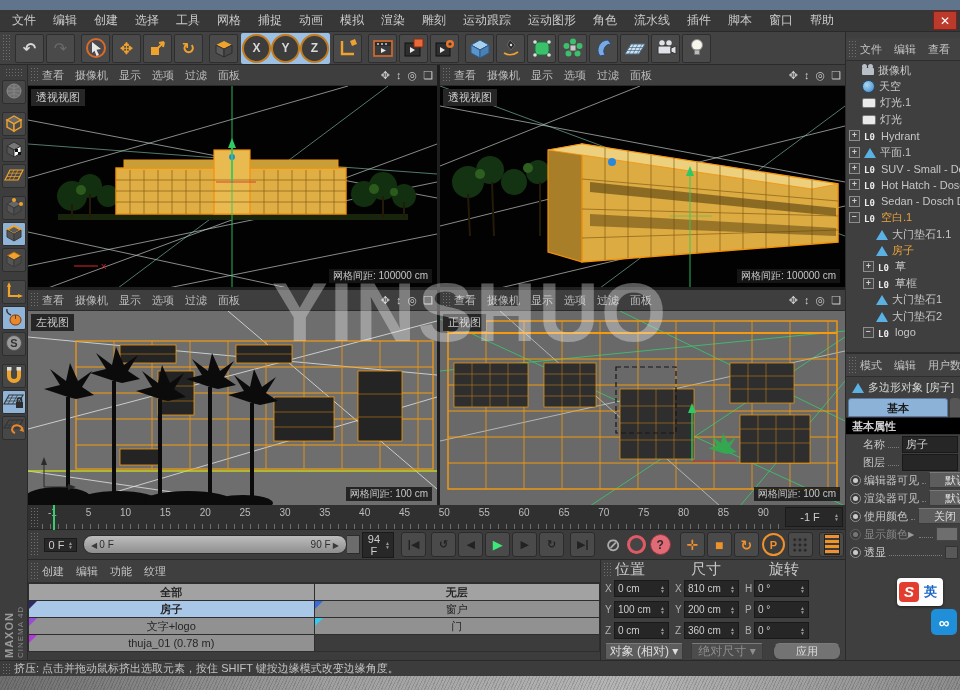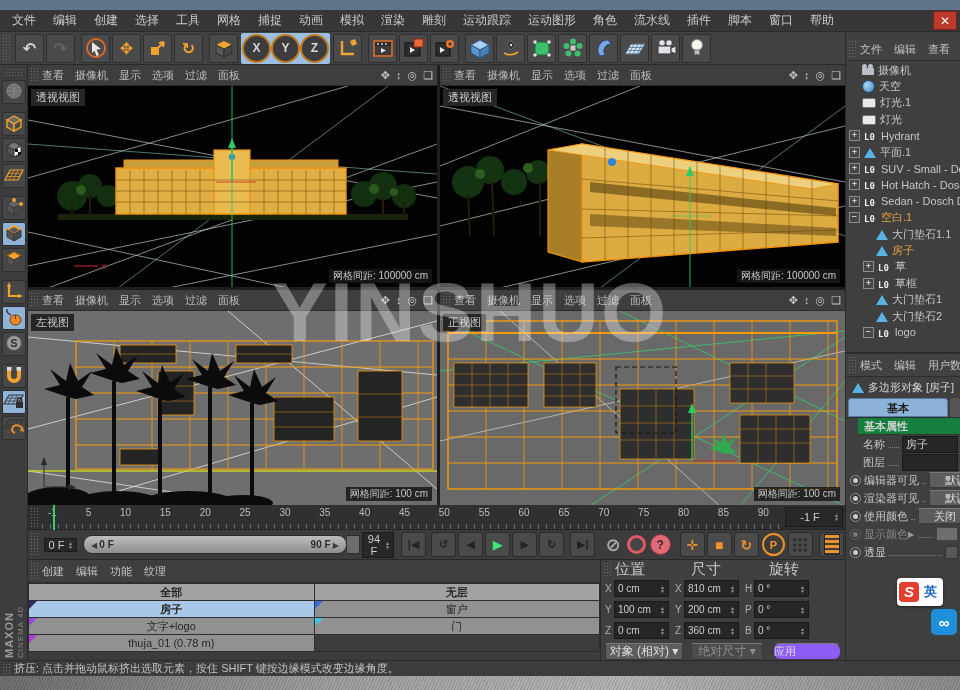--- a/index.html
+++ b/index.html
@@ -83,21 +83,21 @@
   .ol{font-size:11px;color:#c6c6c6;overflow:hidden;}
   .sel-txt .ol{color:#e8a33d;}
   
   #attr{border-top:2px solid #2c2c2c;}
   .attr-obj{display:flex;align-items:center;height:20px;padding-left:4px;}
   .attr-obj .ol{color:#d6d6d6;}
   .tabs{display:flex;height:19px;padding:1px 0 0 2px;background:#3f3f3f;border-bottom:1px solid #2e2e2e;}
   .tab{background:#8cb2d8;color:#1c1c1c;font-weight:bold;font-size:11px;padding:2px 0;width:100px;text-align:center;
        border-radius:3px 3px 0 0;border:1px solid #5a7aa0;box-sizing:border-box;}
   .tab-stub{flex:1;background:#565656;margin-left:2px;border-radius:3px 3px 0 0;}
-  .sect{height:16px;line-height:16px;background:#15803d;color:#d0d0d0;font-weight:bold;padding-left:6px;border-bottom:1px solid #333;margin-left:12px;}
+  .sect{height:16px;line-height:16px;background:#000000;color:#d0d0d0;font-weight:bold;padding-left:6px;border-bottom:1px solid #333;}
   .arow{display:flex;align-items:center;height:18px;padding:0 2px 0 4px;}
   .arow .radio{width:9px;height:9px;border-radius:50%;border:1px solid #939393;background:#3a3a3a;position:relative;flex:none;margin-right:3px;}
   .arow .radio::after{content:"";position:absolute;inset:2px;border-radius:50%;background:#cacaca;}
   .arow .rspace{width:13px;flex:none;}
   .arow .lbl{color:#c6c6c6;white-space:nowrap;flex:none;}
   .arow .leader{flex:1;border-bottom:1px dotted #7c7c7c;margin:0 3px;height:6px;min-width:4px;}
   .field{background:#262626;border:1px solid #191919;color:#cdcdcd;padding:1px 3px;width:48px;flex:none;
          height:13px;line-height:13px;overflow:hidden;}
   .drop{background:#5d5d5d;border:1px solid #3a3a3a;border-top-color:#7a7a7a;color:#dedede;text-align:center;
         width:52px;flex:none;height:14px;line-height:14px;position:relative;}
@@ -117,21 +117,21 @@
   .tl-field{background:#282828;border:1px solid #1a1a1a;color:#cdcdcd;display:flex;align-items:center;
             padding:0 3px;margin:2px;font-size:11px;}
   .tl-field .val{flex:1;text-align:center;}
   .step{display:flex;flex-direction:column;line-height:4px;margin-left:3px;}
   .step::before{content:"▲";font-size:5px;color:#999;}
   .step::after{content:"▼";font-size:5px;color:#999;}
   #transport{left:28px;top:530px;width:817px;height:30px;background:#3c3c3c;border-bottom:1px solid #282828;
              display:flex;align-items:center;box-sizing:border-box;}
   .scrub{flex:none;width:248px;height:17px;border-radius:9px;background:linear-gradient(#bdbdbd,#8e8e8e);
          display:flex;align-items:center;justify-content:space-between;padding:0 7px;margin:16px 4px;
-         color:#2e2e2e;font-weight:bold;font-size:10px;border:1px solid #2c2c2c;}
+         color:#2e2e2e;font-weight:normal;font-size:10px;border:1px solid #2c2c2c;}
   .scrub .arr{font-size:8px;color:#3a3a3a;}
   .scrub-stub{flex:none;width:12px;height:17px;background:#6c6c6c;border:1px solid #2c2c2c;border-left:none;margin-left:-4px;}
   .pbtn{width:23px;height:23px;background:#4a4a4a;border:1px solid #2b2b2b;border-radius:3px;margin:0 1px;
         display:flex;align-items:center;justify-content:center;color:#222;font-weight:bold;font-size:11px;flex:none;}
   .pbtn.play{color:#3ce87a;font-size:13px;}
   .cir{width:19px;height:19px;border-radius:50%;display:flex;align-items:center;justify-content:center;
        margin:0 2px;flex:none;font-weight:bold;}
   .cir.auto{color:#ababab;font-size:18px;}
   .cir.rec{background:#454545;border:3px solid #e05a66;width:13px;height:13px;}
   .cir.help{background:#e06a76;color:#2c2c2c;font-size:12px;border:1px solid #8e3640;}
@@ -155,21 +155,21 @@
   .coord-head{display:flex;align-items:center;height:18px;}
   .coord-head .h{font-size:15px;color:#c8c8c8;}
   .crow{display:flex;align-items:center;height:21px;padding-left:4px;}
   .crow .ax{width:9px;font-size:10px;color:#b0b0b0;flex:none;}
   .crow .field{width:47px;display:flex;align-items:center;}
   .crow .field .val{flex:1;font-size:10px;}
   .cbot{display:flex;align-items:center;margin-top:2px;padding-left:4px;}
   .cdrop{background:#5d5d5d;border:1px solid #3a3a3a;border-top-color:#7a7a7a;color:#dedede;text-align:center;
          height:15px;line-height:15px;font-size:12px;border-radius:2px;}
   .cdrop.gray{color:#8e8e8e;background:#4c4c4c;}
-  .apply-btn{background:#8b5cf6;border:1px solid #3a3a3a;border-top-color:#7a7a7a;color:#dedede;
+  .apply-btn{background:#737373;border:1px solid #3a3a3a;border-top-color:#7a7a7a;color:#dedede;text-align:center;
              height:15px;line-height:15px;font-size:11px;border-radius:7px;}
   
   #status-bar{left:0;top:660px;width:960px;height:16px;background:#3c3c3c;border-top:1px solid #2a2a2a;
               display:flex;align-items:center;box-sizing:border-box;}
   #status-bar .txt{font-size:11px;color:#c2c2c2;white-space:nowrap;overflow:hidden;}
   #photo-strip{left:0;top:676px;width:960px;height:14px;
                background-image:repeating-linear-gradient(115deg,rgba(0,0,0,.14) 0 1px,transparent 1px 3px),
                                 linear-gradient(100deg,#6f6f6f,#a0a0a0 35%,#b5b5b5 65%,#8c8c8c);}
   
   #sogou{left:897px;top:578px;height:24px;z-index:60;display:flex;align-items:center;background:#fdfdfd;

